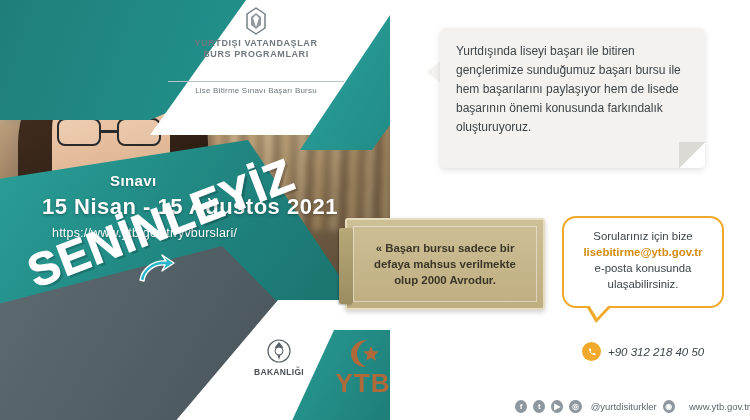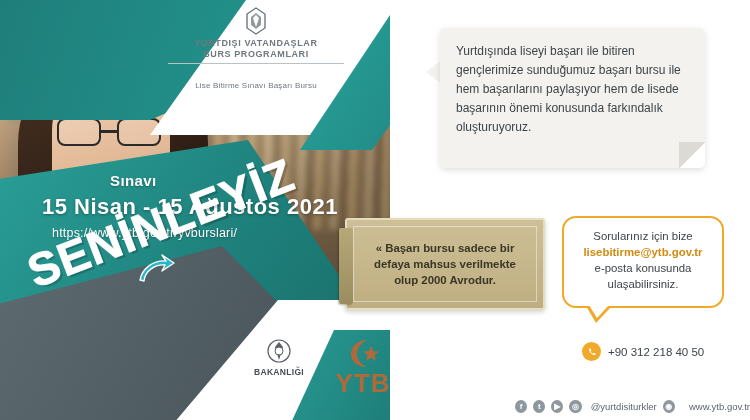--- a/index.html
+++ b/index.html
@@ -173,25 +173,25 @@
   }
   .hl-line1 {
     font-size: 9px; letter-spacing: 0.6px; color: #6e787e; font-weight: bold;
     line-height: 11px;
   }
   .hl-line2 {
     font-size: 9px; letter-spacing: 0.6px; color: #6e787e; font-weight: bold;
     line-height: 11px;
   }
   .hl-sub {
-    margin-top: 3px;
+    margin-top: 21px;
     font-size: 8px; color: #6e787e;
     background: rgba(255,255,255,0.0);
     border-top: 1px solid #b9c2c6;
-    padding-top: 17px;
+    padding-top: 4px;
     letter-spacing: 0.2px;
   }
 
   
   .basvuru {
     position: absolute; left: 110px; top: 172px;
     color: #ffffff; font-size: 15px; font-weight: bold;
     letter-spacing: 0.4px;
     text-shadow: 0 1px 2px rgba(0,0,0,0.3);
   }
@@ -349,21 +349,21 @@
   .phone-row {
     position: absolute; left: 582px; top: 342px;
     display: flex; align-items: center; gap: 7px;
   }
   .phone-circle {
     width: 19px; height: 19px; border-radius: 50%;
     background: #f0a92a;
     display: flex; align-items: center; justify-content: center;
     color: #ffffff;
   }
-  .phone-num { font-size: 11.5px; color: #3d4449; }
+  .phone-num { font-size: 11.5px; color: #3d4449; font-style: italic; }
 
   
   .social-bar {
     position: absolute; left: 390px; top: 392px;
     width: 360px; height: 28px;
     display: flex; align-items: center; gap: 6px;
     padding-left: 125px;
     font-size: 9.5px; color: #5d666c;
   }
   .sicon {

